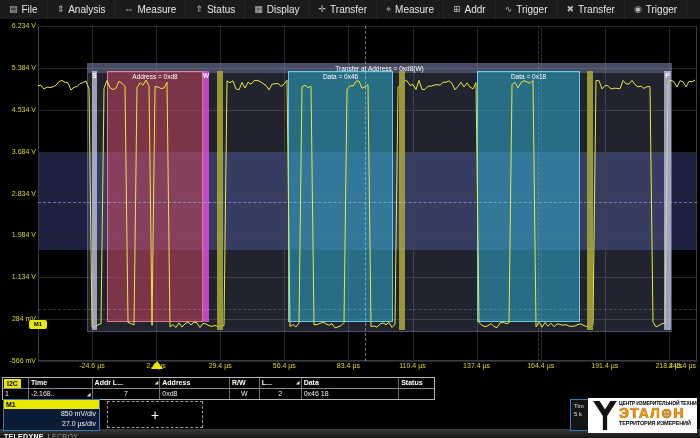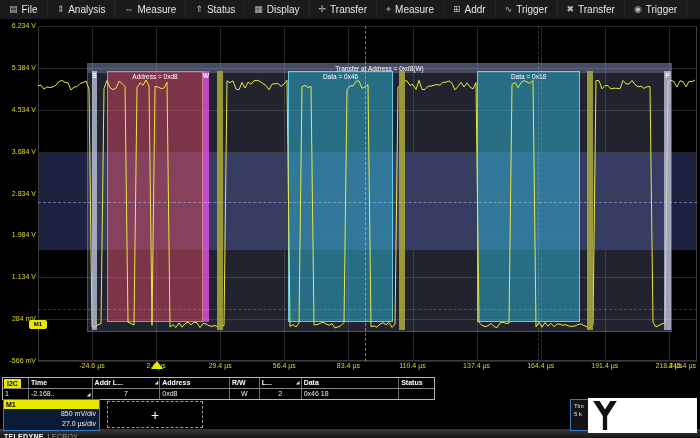--- a/index.html
+++ b/index.html
@@ -248,15 +248,20 @@
   <div class="brand">
     <span class="b1">TELEDYNE</span><span class="b2">LECROY</span>
   </div>
 
   <div class="logo">
     <span class="logo-fork">
       <svg width="26" height="29" viewBox="0 0 24 27">
           <path fill="#111" d="M1 0 L7 0 L12 8 L17 0 L23 0 L14 14 L14 27 L10 27 L10 14 Z"></path>
         </svg>
     </span>
+    <span class="logo-texts">
+      <div class="logo-top">ЦЕНТР ИЗМЕРИТЕЛЬНОЙ ТЕХНИКИ</div>
+      <div class="logo-name">ЭТАЛ⊕Н</div>
+      <div class="logo-bottom">ТЕРРИТОРИЯ ИЗМЕРЕНИЙ</div>
+    </span>
   </div>
 
 </div>
 
 </body></html>

